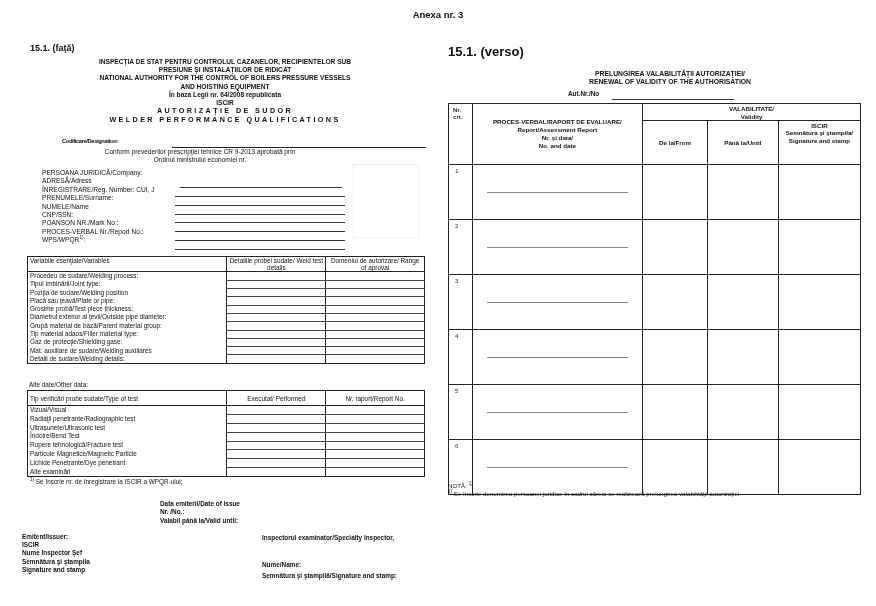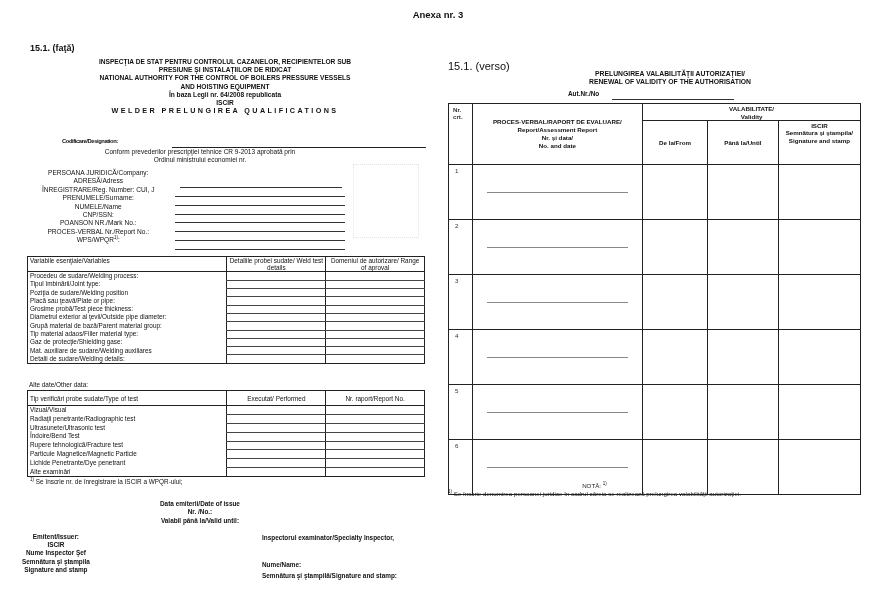--- a/index.html
+++ b/index.html
@@ -1,18 +1,18 @@
 <!DOCTYPE html>
 <html><head>
 <meta charset="utf-8">
 <style>
   * { box-sizing: border-box; margin: 0; padding: 0; }
   html, body { width: 876px; height: 606px; background: #fff; overflow: hidden; }
   body { font-family: "Liberation Sans", sans-serif; color: #111; position: relative; }
-  .abs { position: absolute; text-align: center; }
+  .abs { position: absolute; }
 
   #annex-title { left: 0; width: 876px; top: 9px; font-size: 9.5px; font-weight: bold; text-align: center; padding-left: 0; }
 
   
   #front-label { left: 30px; top: 43px; font-size: 9px; font-weight: bold; }
   #front-header { left: 60px; width: 330px; top: 58px; font-size: 6.6px; font-weight: bold; text-align: center; line-height: 8.2px; }
   #front-header .spaced { letter-spacing: 2.4px; font-size: 7.2px; line-height: 8.6px; }
   #designation-label { left: 62px; top: 138px; font-size: 5.8px; font-weight: bold; letter-spacing: -0.4px; }
   #designation-line { left: 172px; top: 147px; width: 254px; border-top: 1px solid #222; }
   #conform-text { left: 80px; width: 240px; top: 148px; font-size: 6.5px; text-align: center; line-height: 8px; }
@@ -45,21 +45,21 @@
 
   #front-footnote { left: 30px; top: 478px; font-size: 6.4px; }
   sup { font-size: 4.5px; vertical-align: super; line-height: 0; }
   #issue-block { left: 160px; top: 500px; font-size: 6.4px; font-weight: bold; line-height: 8.4px; }
   #issuer-block { left: 22px; top: 533px; font-size: 6.4px; font-weight: bold; line-height: 8.2px; }
   #inspector-block { left: 262px; top: 534px; font-size: 6.4px; font-weight: bold; }
   #inspector-name { left: 262px; top: 561px; font-size: 6.4px; font-weight: bold; }
   #inspector-sign { left: 262px; top: 572px; font-size: 6.4px; font-weight: bold; }
 
   
-  #verso-label { left: 448px; top: 60px; font-size: 11px; font-weight: normal; }
+  #verso-label { left: 448px; top: 44px; font-size: 13px; font-weight: bold; }
   #renewal-title { left: 540px; width: 260px; top: 70px; font-size: 6.8px; font-weight: bold; text-align: center; line-height: 8.4px; }
   #aut-no-label { left: 568px; top: 90px; font-size: 6.4px; font-weight: bold; }
   #aut-no-line { left: 612px; top: 99px; width: 122px; border-top: 1px solid #333; }
 
   .rt { left: 448px; top: 103px; width: 413px; border: 1.5px solid #222; font-size: 6.2px; }
   .rt td { border: 1px solid #222; vertical-align: top; }
   .rt .hdr td { font-weight: bold; text-align: center; }
   .rt .num { width: 23px; text-align: left; padding: 2px 0 0 6px; color: #333; }
   .rt .pv { width: 166px; }
   .rt .from { width: 63px; }
@@ -79,21 +79,22 @@
 
 <div id="front-label" class="abs">15.1. (faţă)</div>
 
 <div id="front-header" class="abs">
   <div>INSPECŢIA DE STAT PENTRU CONTROLUL CAZANELOR, RECIPIENTELOR SUB</div>
   <div>PRESIUNE ŞI INSTALAŢIILOR DE RIDICAT</div>
   <div>NATIONAL AUTHORITY FOR THE CONTROL OF BOILERS PRESSURE VESSELS</div>
   <div>AND HOISTING EQUIPMENT</div>
   <div>În baza Legii nr. 64/2008 republicata</div>
   <div>ISCIR</div>
-  <div class="spaced">WELDER PRELUNGIREA QUALIFICATIONS</div>
+  <div class="spaced">AUTORIZAŢIE DE SUDOR</div>
+  <div class="spaced">WELDER PERFORMANCE QUALIFICATIONS</div>
 </div>
 
 <div id="designation-label" class="abs">Codificare/Designation:</div>
 <div id="designation-line" class="abs"></div>
 <div id="conform-text" class="abs">
   <div>Conform prevederilor prescripţiei tehnice CR 9-2013 aprobată prin</div>
   <div>Ordinul ministrului economiei nr.</div>
 </div>
 <div id="photo-box" class="abs"></div>
 

